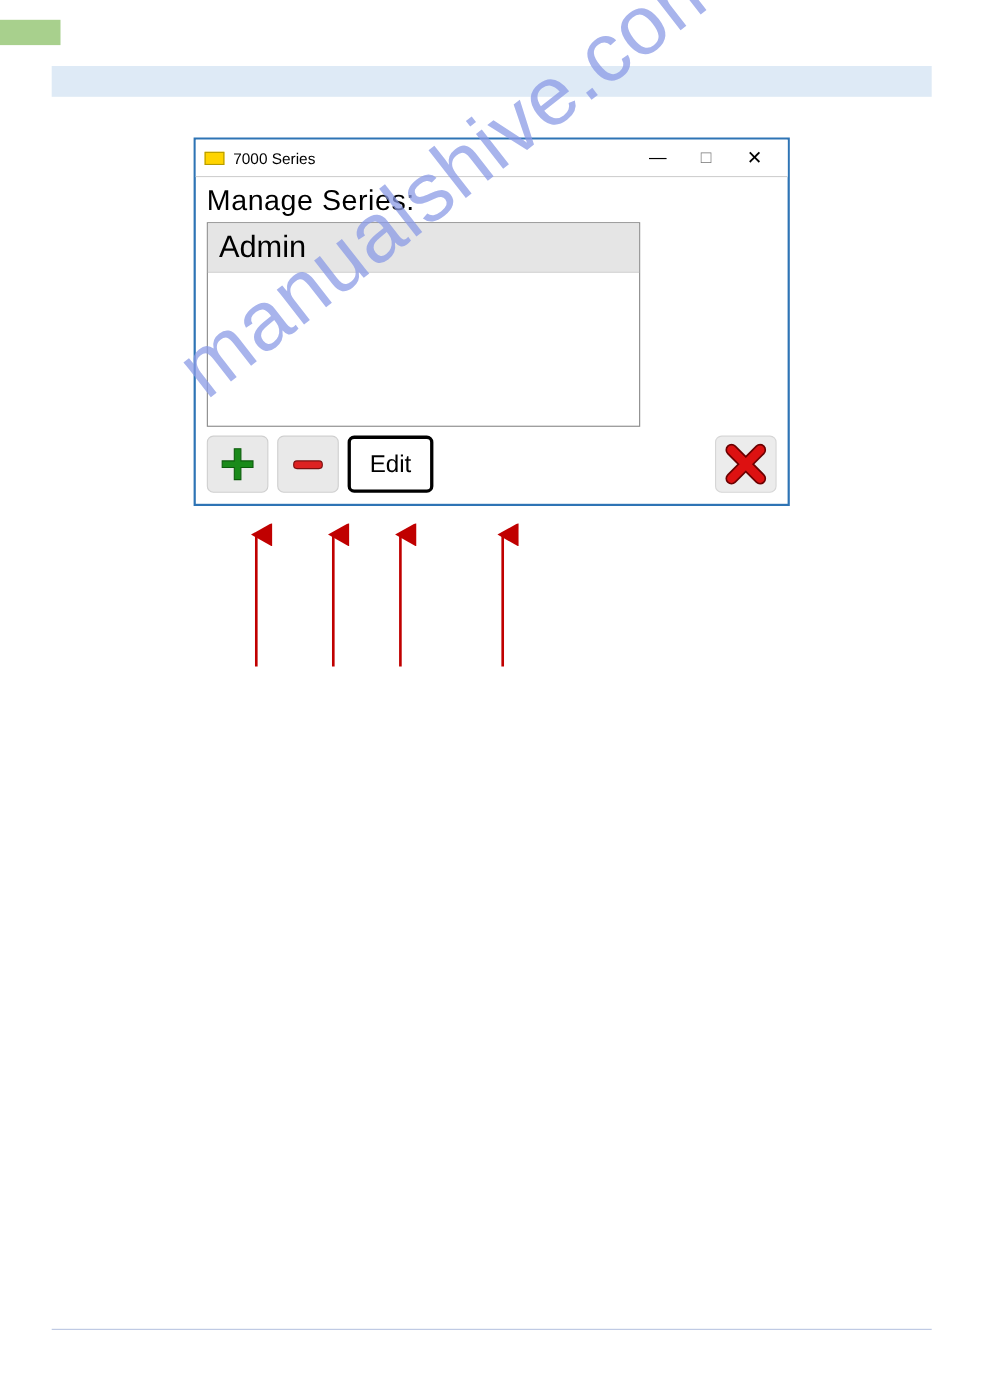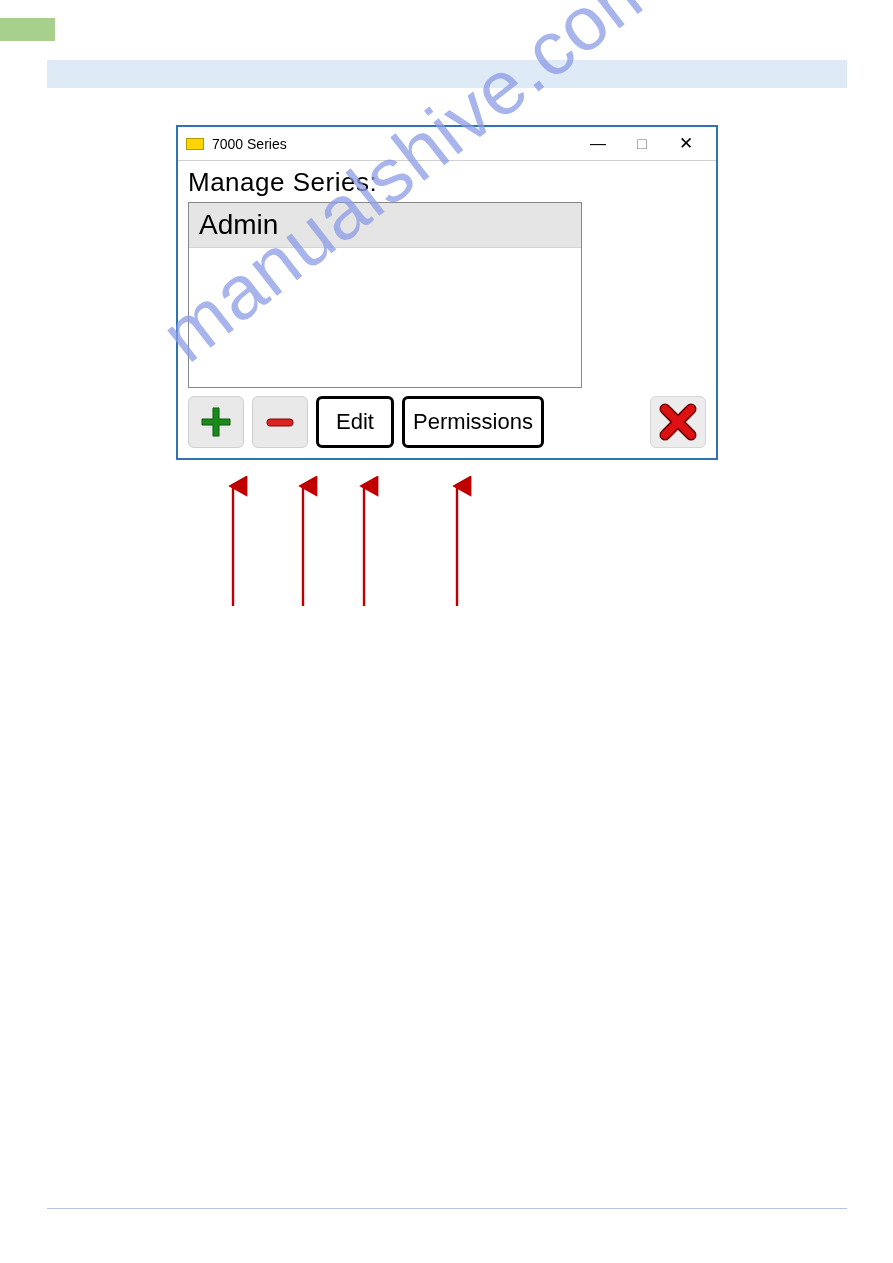--- a/index.html
+++ b/index.html
@@ -118,23 +118,20 @@
         </svg>
       </div>
       <div class="btn square">
         <svg class="minus-icon" width="34" height="34" viewBox="0 0 34 34">
           <rect x="4" y="14" width="26" height="7" rx="3"></rect>
         </svg>
       </div>
       <div class="btn text edit">
         <span>Edit</span>
       </div>
-      <div class="btn text perm">
-        <span>Permissions</span>
-      </div>
       <div class="btn close-red">
         <svg class="redx" width="38" height="38" viewBox="0 0 38 38">
           <path class="outline" d="M6 6 L32 32 M32 6 L6 32"></path>
           <path d="M6 6 L32 32 M32 6 L6 32"></path>
         </svg>
       </div>
     </div>
   </div>
 </div>
 

